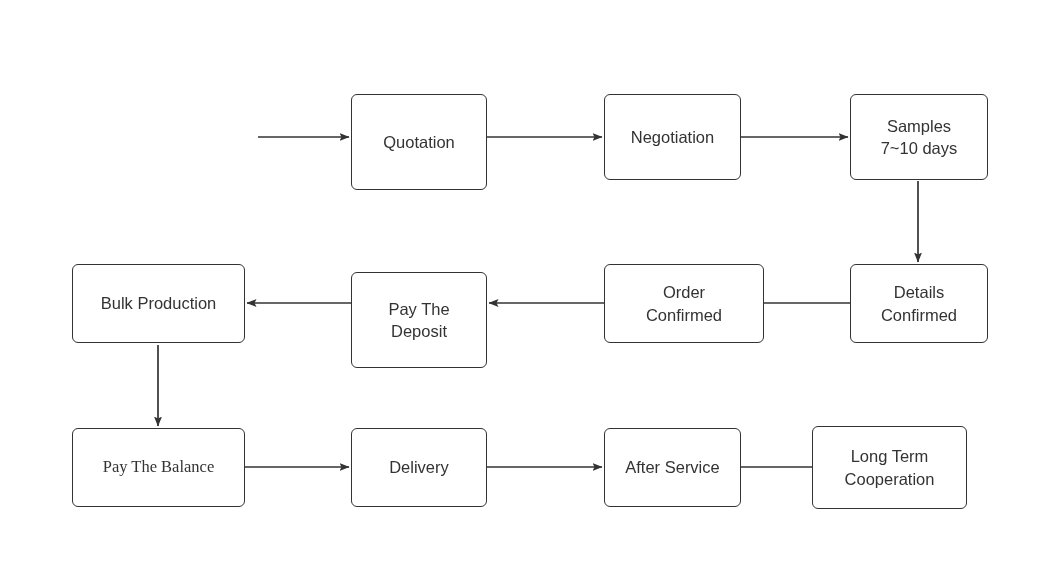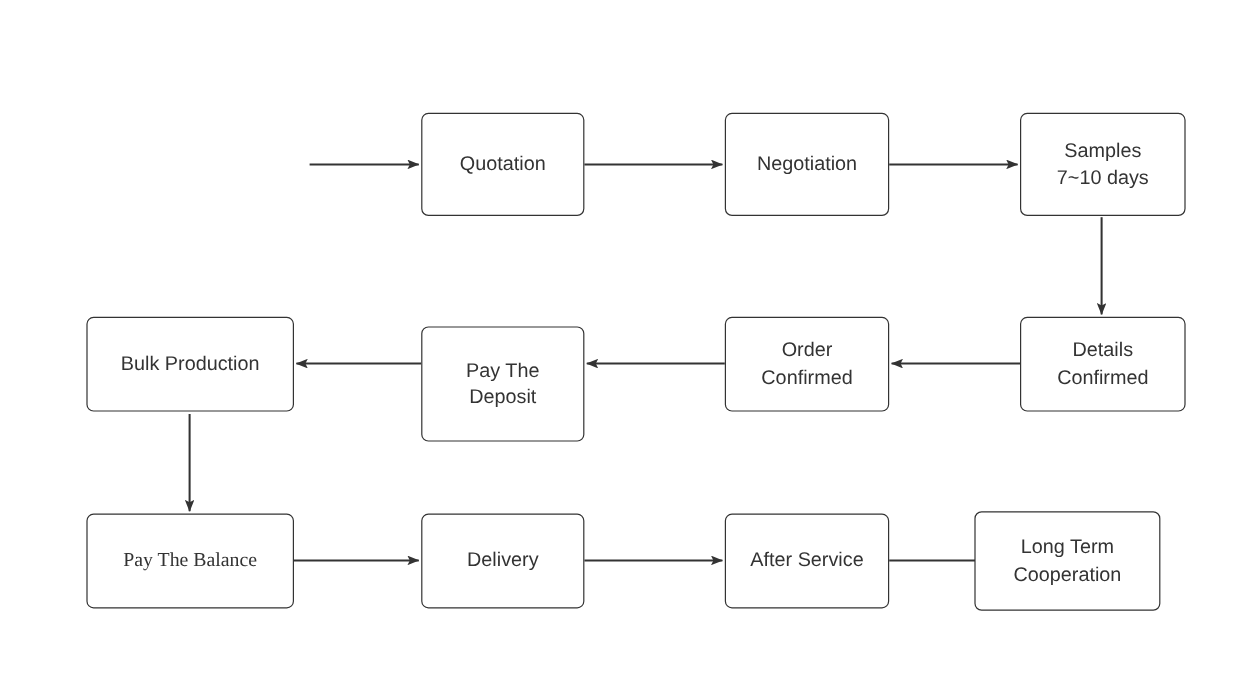--- a/index.html
+++ b/index.html
@@ -39,27 +39,27 @@
     justify-content: center;
     text-align: center;
     font-size: 16.5px;
     line-height: 1.35;
     color: #333333;
     padding: 2px 6px;
     white-space: pre-line;
   }
   
   .n-inquiry    { left: 67px;  top: 85px;  width: 191px; height: 103px; }
-  .n-quotation  { left: 351px; top: 94px;  width: 136px; height: 86px; text-align: right; }
+  .n-quotation  { left: 351px; top: 94px;  width: 136px; height: 96px; text-align: right; }
   .n-negotiation{ left: 604px; top: 94px;  width: 137px; height: 86px; }
   .n-samples    { left: 850px; top: 94px;  width: 138px; height: 86px; }
   
   .n-bulk       { left: 72px;  top: 264px; width: 173px; height: 79px; }
   .n-deposit    { left: 351px; top: 272px; width: 136px; height: 96px; }
-  .n-order      { left: 604px; top: 264px; width: 137px; height: 79px; }
+  .n-order      { left: 604px; top: 264px; width: 160px; height: 79px; }
   .n-details    { left: 850px; top: 264px; width: 138px; height: 79px; }
   
   .n-balance    { left: 72px;  top: 428px; width: 173px; height: 79px; font-family: Liberation Serif, serif; }
   .n-delivery   { left: 351px; top: 428px; width: 136px; height: 79px; }
   .n-after      { left: 604px; top: 428px; width: 137px; height: 79px; }
   .n-longterm   { left: 812px; top: 426px; width: 155px; height: 83px; }
 </style>
 </head>
 <body>
 

